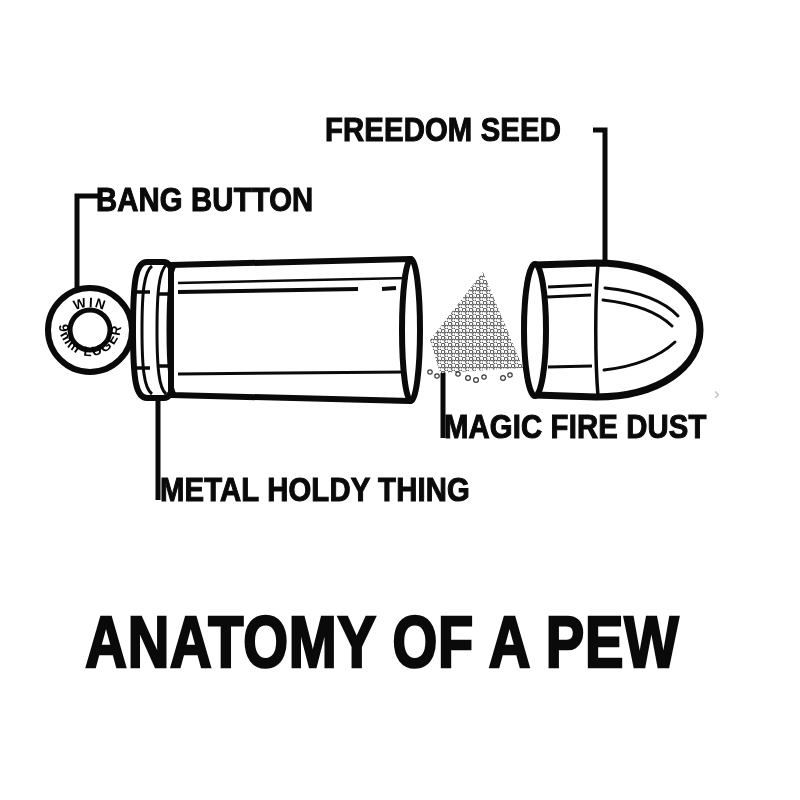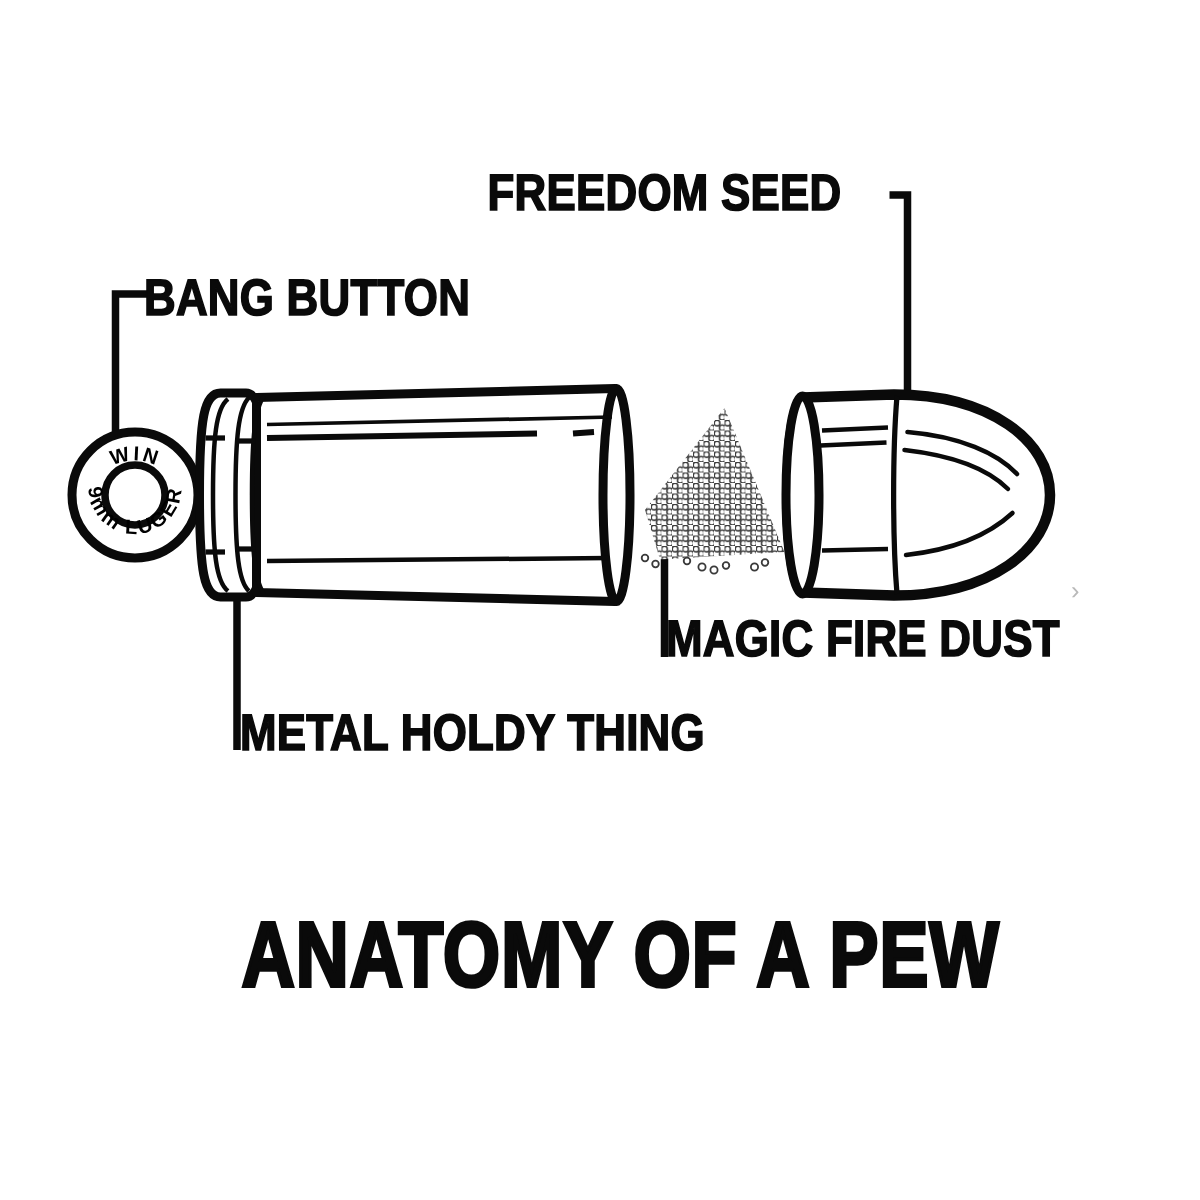--- a/index.html
+++ b/index.html
@@ -49,26 +49,25 @@
   #label-metal-holdy   { left: 160px; top: 472px; }
 
   #poster-title {
     position: absolute;
     left: 0;
     top: 606px;
     width: 764px;
     text-align: center;
     font-family: "Liberation Sans Narrow", "Liberation Sans", sans-serif;
     font-weight: 700;
-    font-size: 61px;
+    font-size: 72px;
     line-height: 1;
     letter-spacing: 1px;
     color: #0a0a0a;
     white-space: nowrap;
-    padding-left: 32px;
     -webkit-text-stroke: 2.6px #0a0a0a;
   }
   #poster-title span {
     display: inline-block;
     transform: scaleX(0.80);
   }
   .headstamp-text {
     font-family: "Liberation Sans Narrow", "Liberation Sans", sans-serif;
     font-weight: 700;
     font-size: 13.5px;

